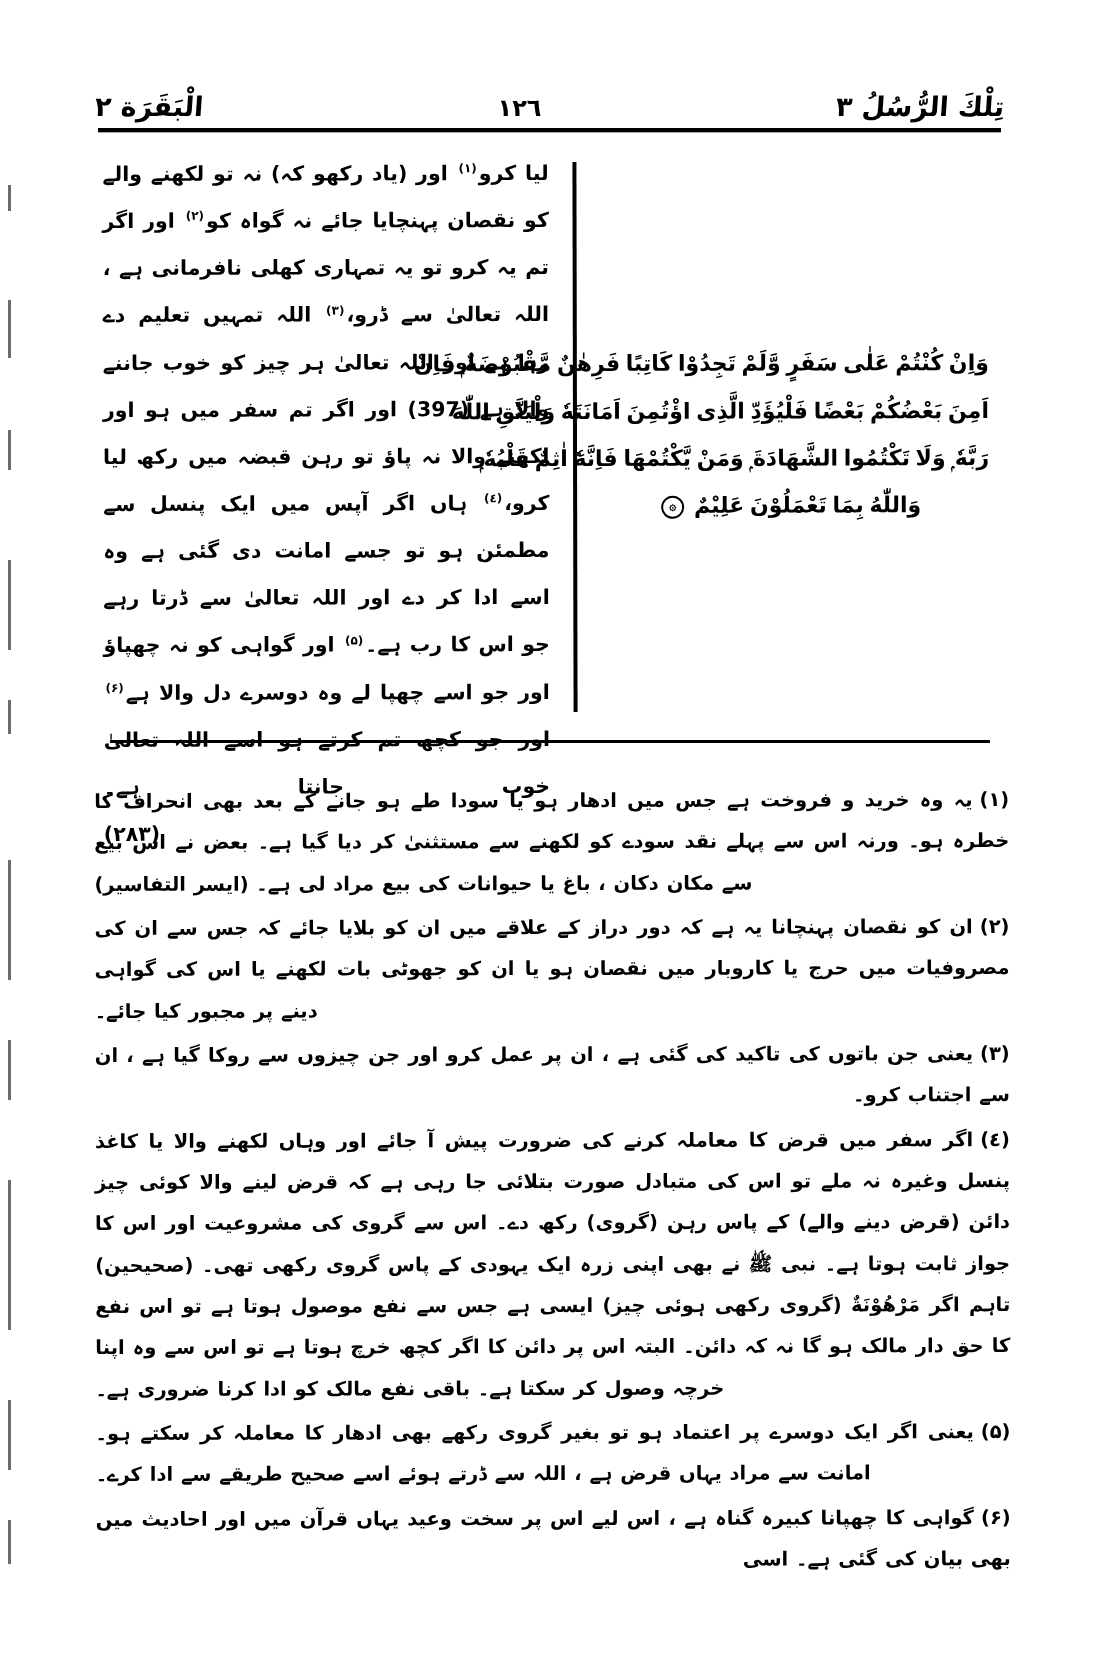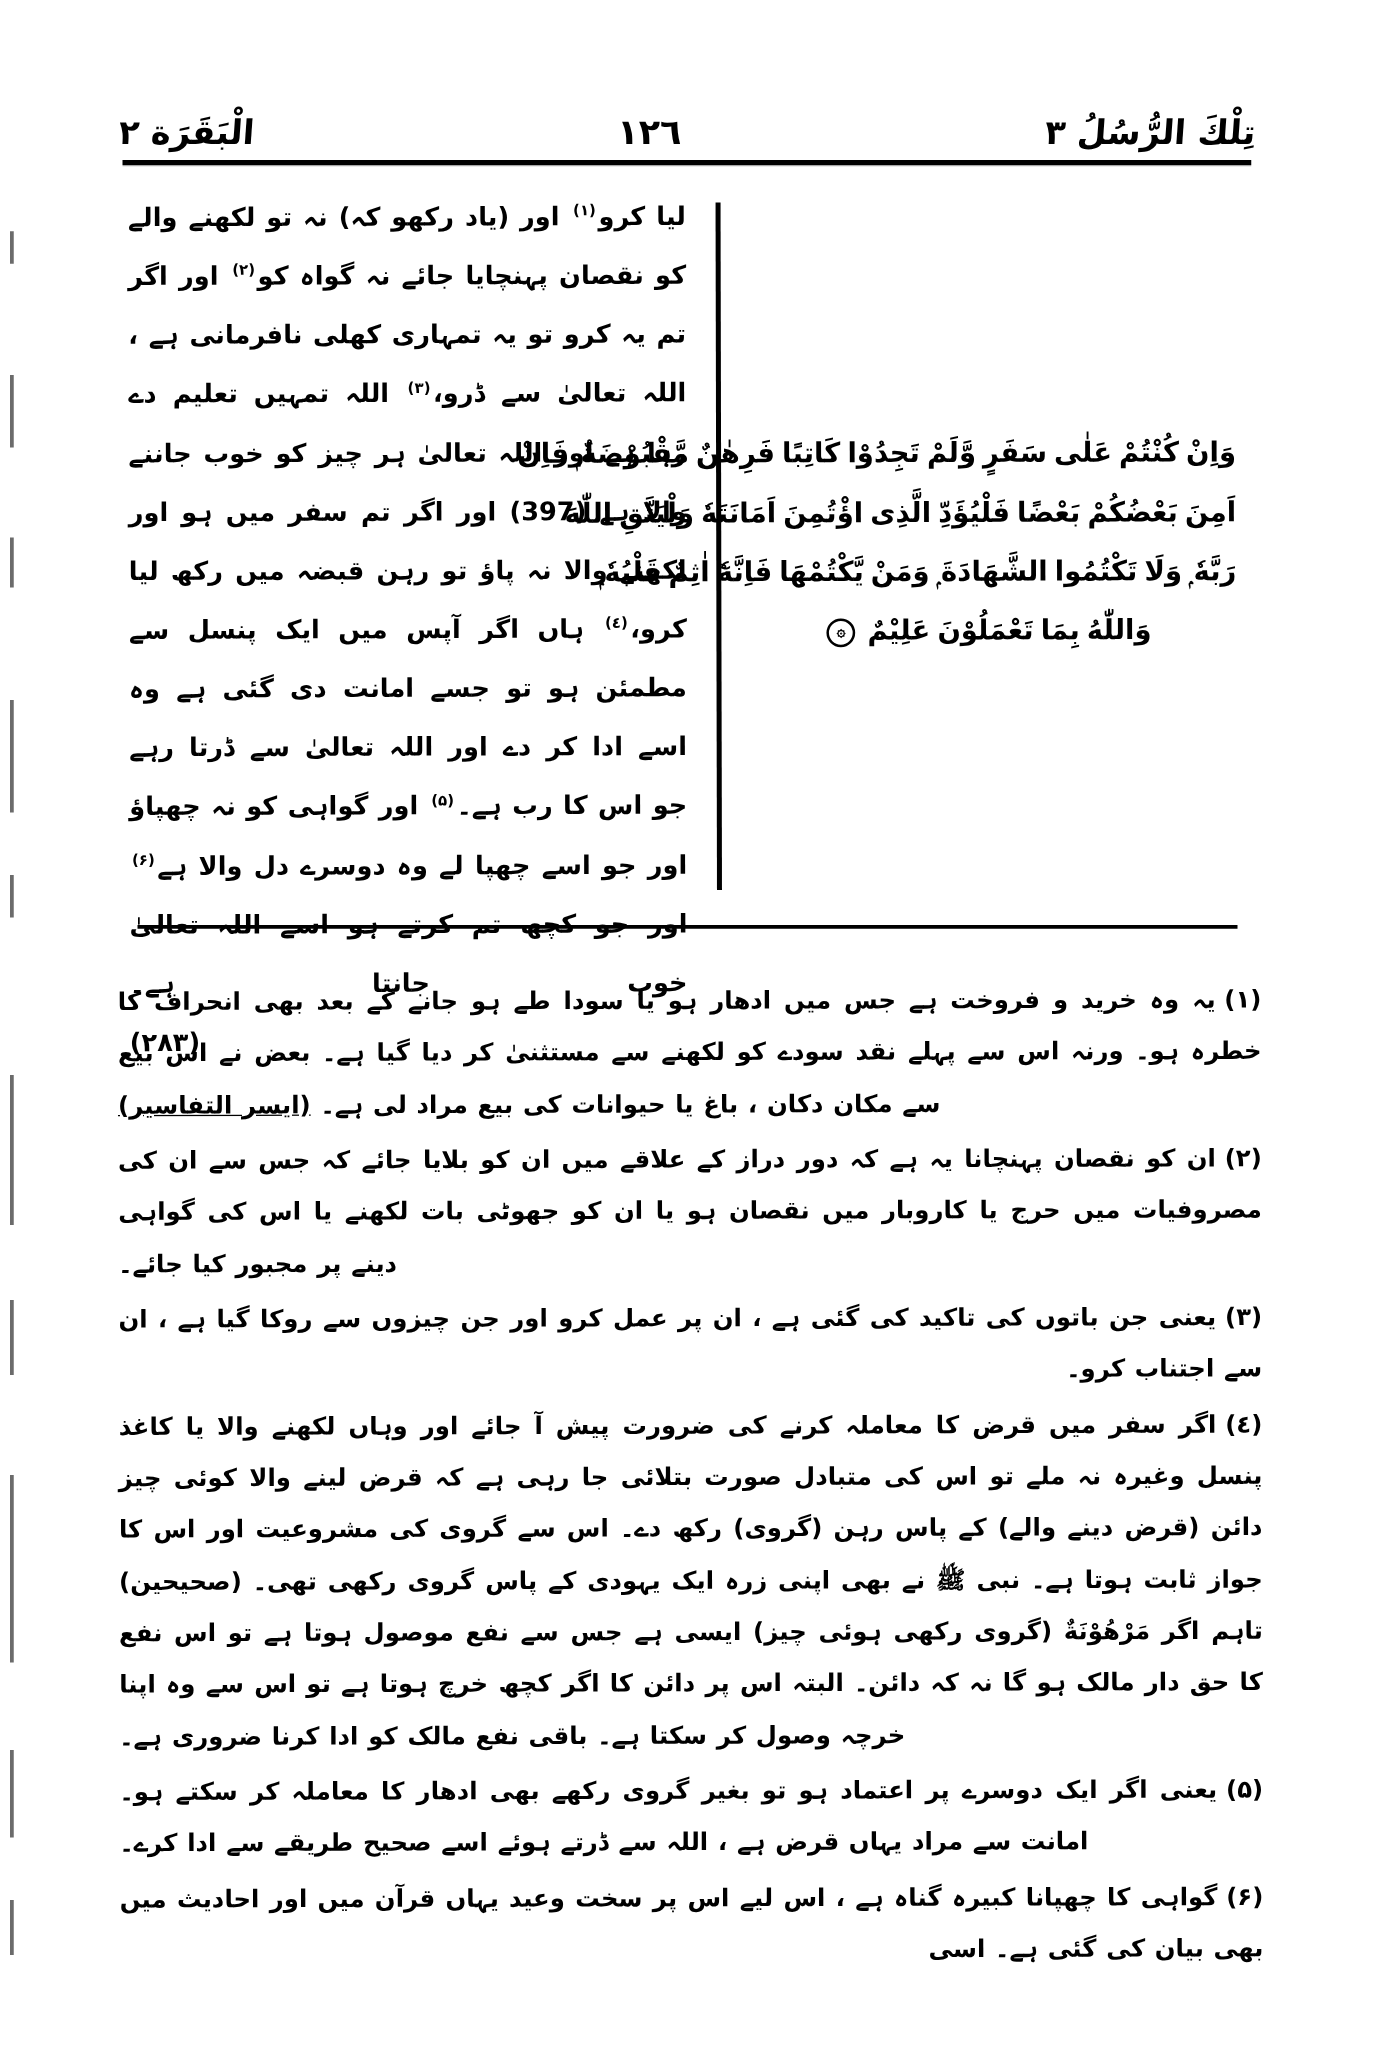--- a/index.html
+++ b/index.html
@@ -53,21 +53,21 @@
     justify-content: space-between;
   }
   .hdr-item {
     font-family: "DejaVu Sans", sans-serif;
     font-size: 27px;
     font-weight: 700;
     line-height: 1;
     white-space: nowrap;
   }
   .hdr-surah { transform: skewX(-4deg); }
-  .hdr-page  { font-size: 28px; letter-spacing: 1px; }
+  .hdr-page  { font-size: 24px; letter-spacing: 1px; }
   .hdr-para  { transform: skewX(-4deg); }
 
   .header-rule {
     position: absolute;
     top: 128px;
     left: 98px;
     right: 98px;
     height: 4px;
     background: #000;
   }
@@ -189,21 +189,20 @@
     text-align-last: left;
     margin-bottom: 3px;
     word-spacing: 1px;
   }
   .note .num {
     font-weight: 700;
     margin-left: 7px;
   }
   .note .src {
     font-weight: 700;
-    text-decoration: underline;
   }
   .note.short { text-align-last: right; }
 
   
   .skewed { transform: rotate(-0.12deg); }
 </style>
 </head>
 <body>
 
 <div class="page">

